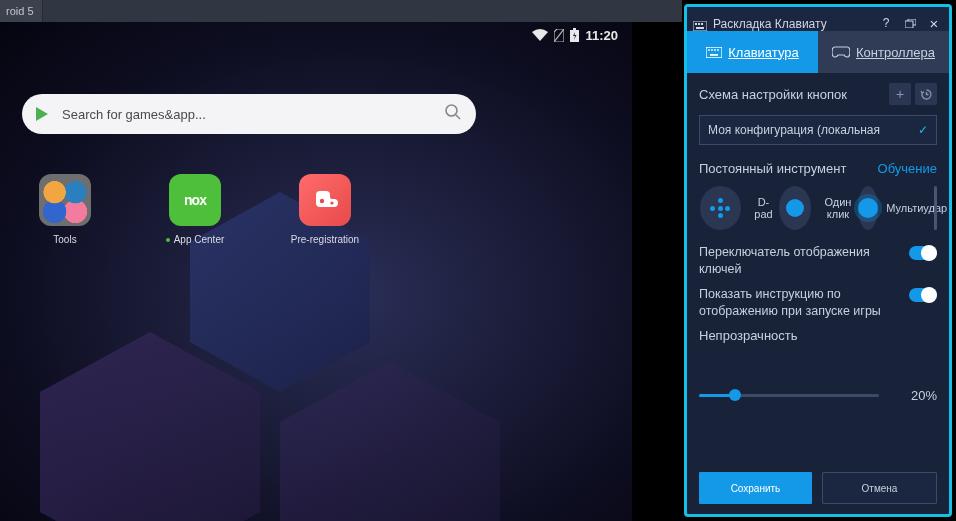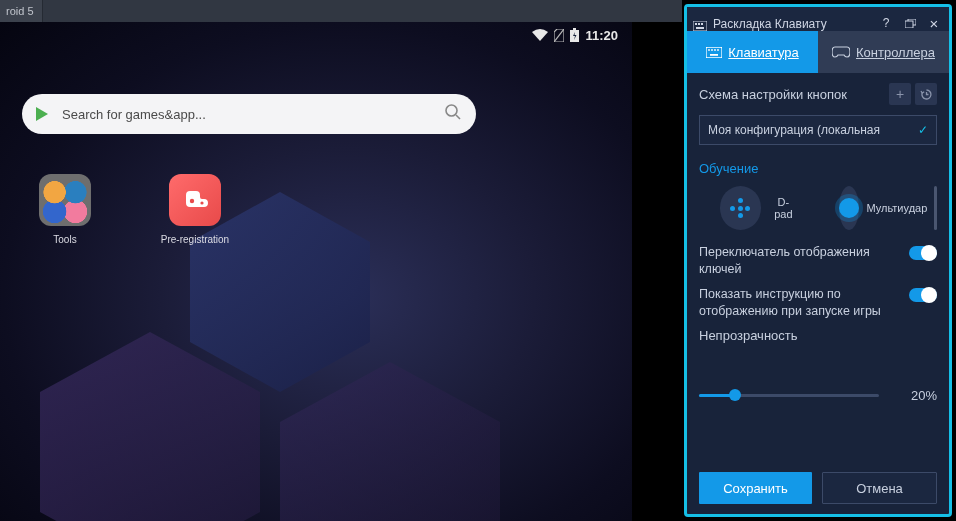--- a/index.html
+++ b/index.html
@@ -60,21 +60,21 @@
   .toggle-row-label { flex: 1; font-size: 12.5px; line-height: 1.35; }
   .toggle { width: 28px; height: 14px; background: #1399e8; border-radius: 7px; position: relative; flex-shrink: 0; margin-top: 2px; cursor: pointer; }
   .toggle::after { content: ""; position: absolute; right: 0; top: -1px; width: 16px; height: 16px; background: #fff; border-radius: 50%; }
   .opacity-label { font-size: 13px; margin-bottom: 16px; margin-top: 2px; }
   .slider-row { display: flex; align-items: center; gap: 24px; margin-bottom: 10px; margin-top: 45px; }
   .slider-track { flex: 1; height: 3px; background: #3c4a68; position: relative; border-radius: 2px; cursor: pointer; }
   .slider-fill { position: absolute; left: 0; top: 0; height: 100%; width: 20%; background: #1399e8; border-radius: 2px; }
   .slider-thumb { position: absolute; left: 20%; top: 50%; width: 12px; height: 12px; background: #1399e8; border-radius: 50%; transform: translate(-50%, -50%); }
   .slider-val { font-size: 13px; color: #c8d0df; width: 34px; text-align: right; }
   .panel-footer { display: flex; gap: 10px; padding: 10px 12px 10px 12px; }
-  .footer-btn { flex: 1; height: 32px; display: flex; align-items: center; justify-content: center; font-size: 13px; cursor: pointer; border-radius: 1px; }
+  .footer-btn { flex: 1; height: 32px; display: flex; align-items: center; justify-content: center; font-size: 10px; cursor: pointer; border-radius: 1px; }
   .btn-save { background: #1399e8; color: #fff; }
   .btn-cancel { background: #1b2740; color: #c8d0df; border: 1px solid #3c4a68; }
 </style>
 </head>
 <body>
 
 <div class="root">
   <div class="topbar">
     <div class="tab-label">roid 5</div>
   </div>
@@ -108,20 +108,24 @@
             <circle cx="7.5" cy="7.5" r="5.5" fill="none" stroke="#888" stroke-width="1.6"></circle>
             <line x1="12" y1="12" x2="16" y2="16" stroke="#888" stroke-width="1.6"></line>
           </svg>
       </div>
     </div>
 
     <div class="apps-row">
       <div class="app-item">
         <div class="app-tile tools-tile"></div>
         <div class="app-label">Tools</div>
+      </div>
+      <div class="app-item">
+        <div class="app-tile appcenter-tile">nox</div>
+        <div class="app-label"><span class="appcenter-bullet"></span><span>App Center</span></div>
       </div>
       <div class="app-item">
         <div class="app-tile prereg-tile">
           <svg width="26" height="26" viewBox="0 0 26 26">
               <path d="M4 8 Q4 4 8 4 H14 Q18 4 18 8 V10 Q18 12 20 12 H22 Q26 12 26 16 Q26 20 22 20 H8 Q4 20 4 16 Z" fill="#fff"></path>
               <circle cx="10" cy="14" r="2.2" fill="#e84a4a"></circle>
               <circle cx="20" cy="16" r="1.6" fill="#e84a4a"></circle>
             </svg>
         </div>
         <div class="app-label">Pre-registration</div>
@@ -184,38 +188,45 @@
           </div>
         </div>
       </div>
 
       <div class="config-select">
         <span>Моя конфигурация  (локальная</span>
         <span class="config-chk">✓</span>
       </div>
 
       <div class="perm-row">
+        <span>Постоянный инструмент</span>
         <span class="learn-link">Обучение</span>
       </div>
 
       <div class="tool-row">
         <div class="tool-item">
           <div class="tool-circle">
             <div class="dpad">
                 <div class="dpad-dot u"></div>
                 <div class="dpad-dot d"></div>
                 <div class="dpad-dot l"></div>
                 <div class="dpad-dot r"></div>
                 <div class="dpad-dot c"></div>
               </div>
           </div>
           <div class="tool-label">D-pad</div>
         </div>
         <div class="tool-item">
           <div class="tool-circle">
+              <div class="click-dot"></div>
+            </div>
+          <div class="tool-label">Один клик</div>
+        </div>
+        <div class="tool-item">
+          <div class="tool-circle">
               <div class="multi-dot"></div>
             </div>
           <div class="tool-label">Мультиудар</div>
         </div>
         <div class="scroll-hint"></div>
       </div>
 
       <div class="toggle-row">
         <div class="toggle-row-label">Переключатель отображения ключей</div>
         <div class="toggle"></div>

